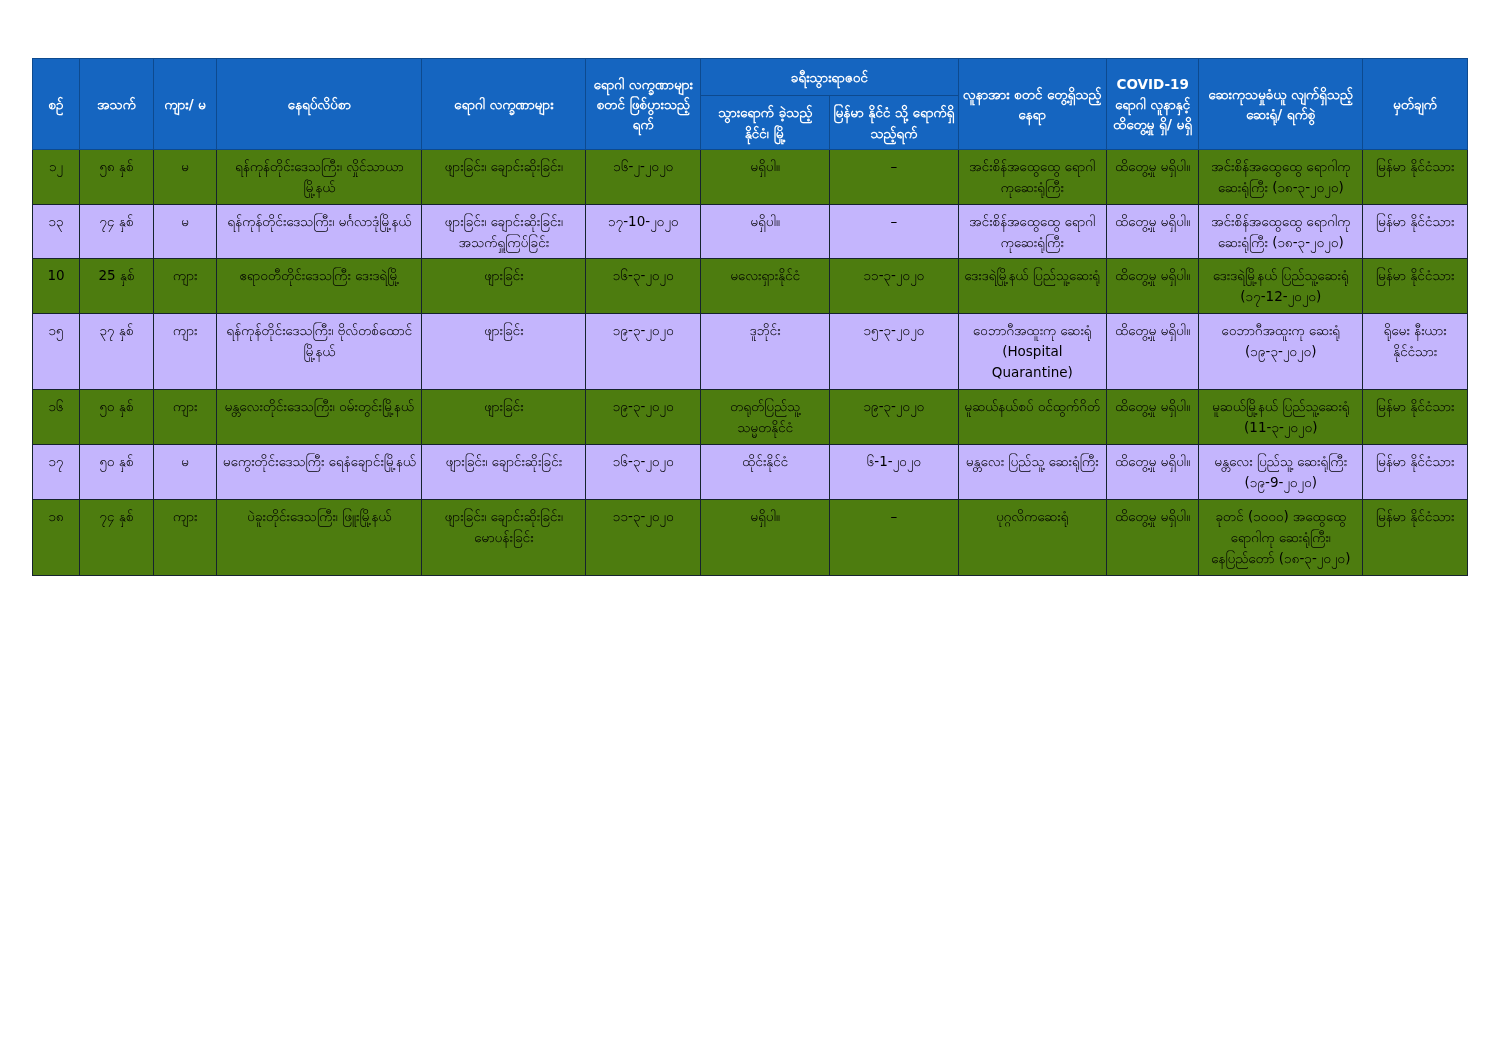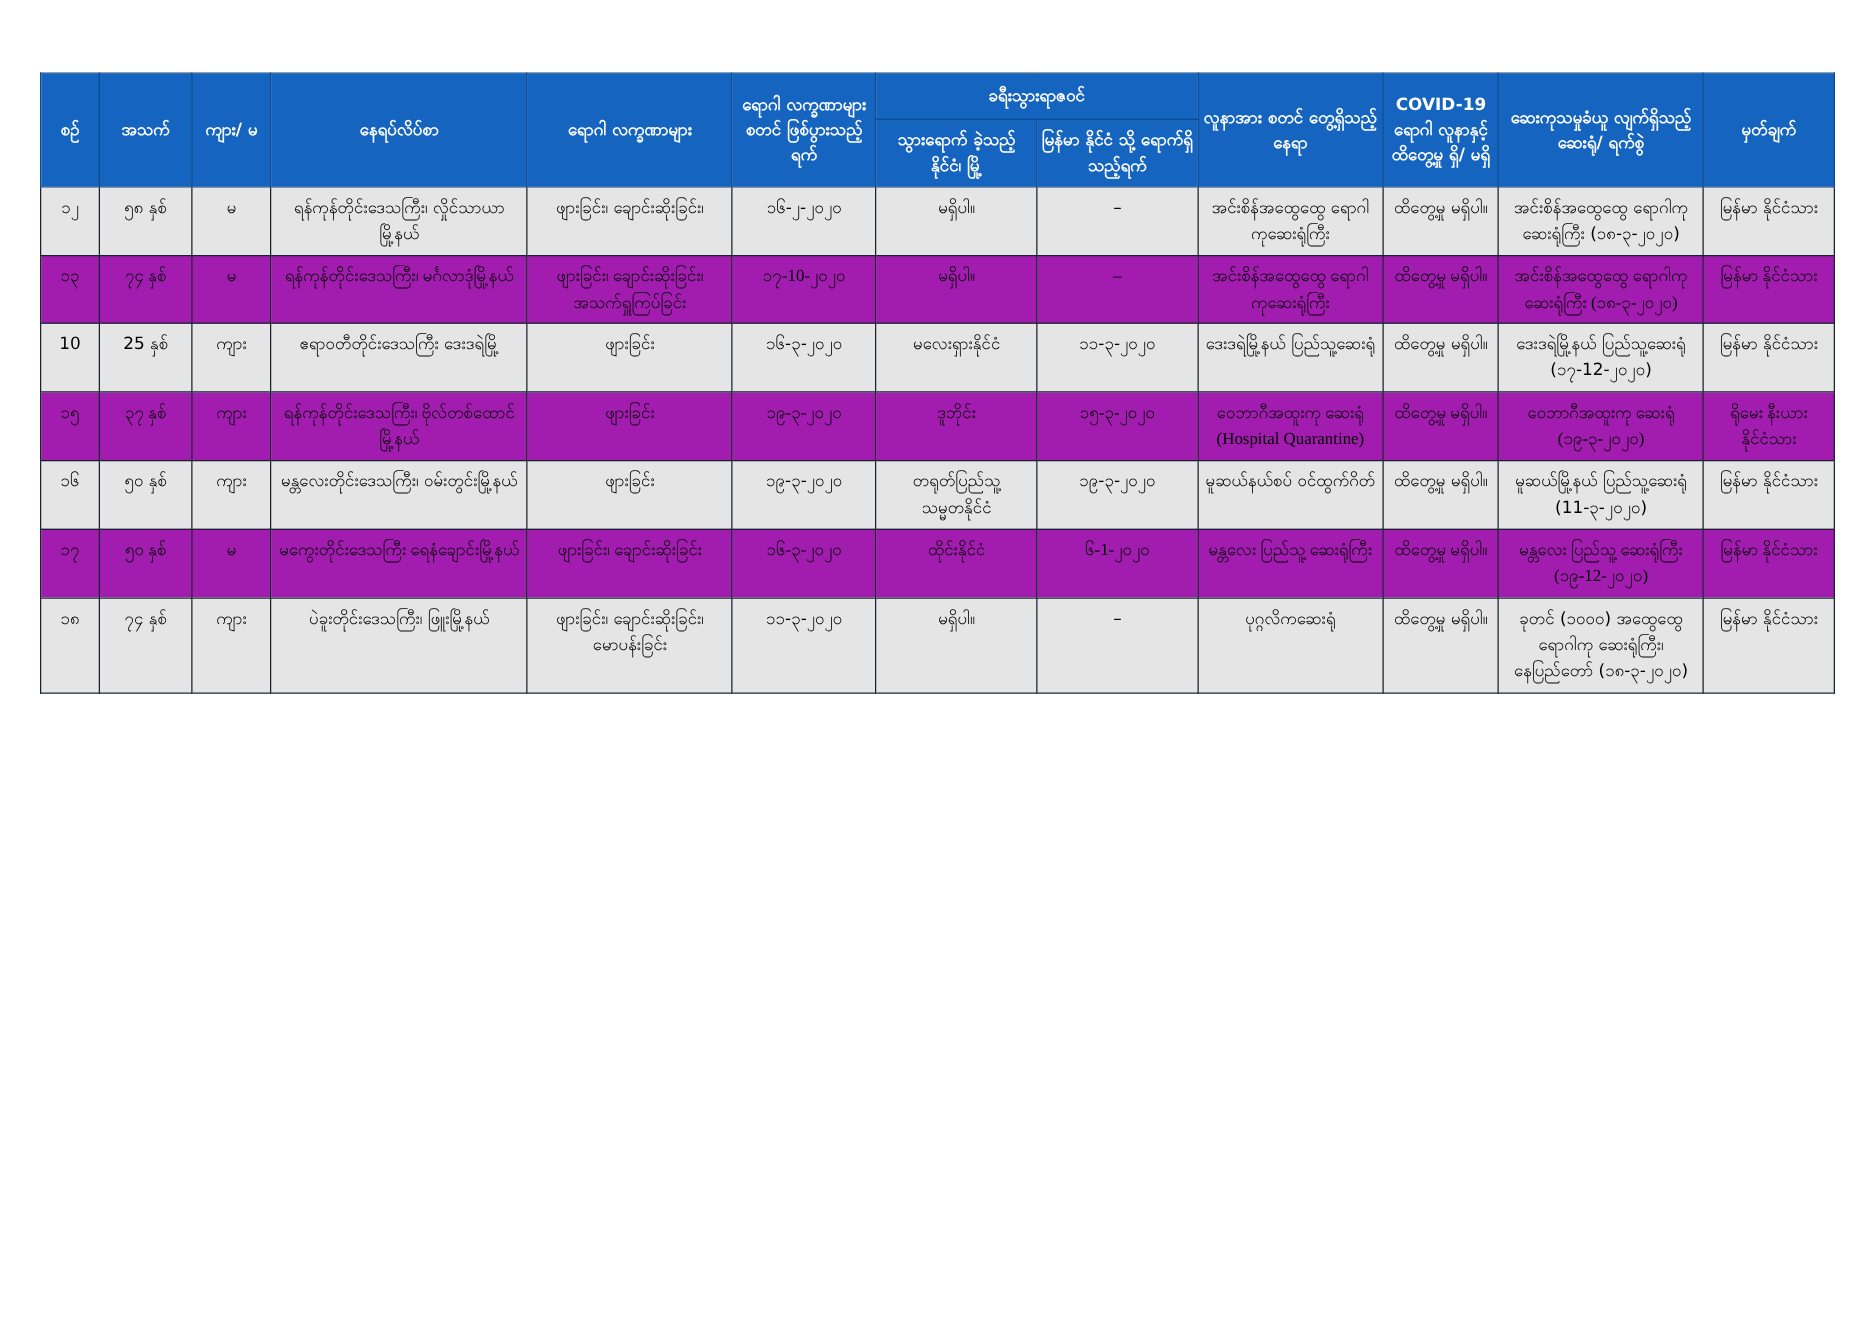--- a/index.html
+++ b/index.html
@@ -43,25 +43,24 @@
     vertical-align: middle;
     padding: 8px 3px;
     line-height: 1.5;
     font-size: 13.5px;
     border: 1px solid #0d4a8f;
   }
   table.data-table thead th.sub {
     padding: 6px 3px;
   }
   tbody tr.row-shaded td {
-    background: #a21caf;
-    font-family: Liberation Serif, serif;
+    background: #c4b5fd;
   }
   tbody tr.row-plain td {
-    background: #e5e5e5;
+    background: #4d7c0f;
   }
   td.col-left {
     text-align: left;
     padding-left: 8px;
   }
   
   col.c-no      { width: 46px; }
   col.c-age     { width: 72px; }
   col.c-sex     { width: 62px; }
   col.c-addr    { width: 200px; }
@@ -187,21 +186,21 @@
           <td>၁၇</td>
           <td>၅၀ နှစ်</td>
           <td>မ</td>
           <td class="col-left">မကွေးတိုင်းဒေသကြီး ရေနံချောင်းမြို့နယ်</td>
           <td class="col-left">ဖျားခြင်း၊ ချောင်းဆိုးခြင်း</td>
           <td>၁၆-၃-၂၀၂၀</td>
           <td>ထိုင်းနိုင်ငံ</td>
           <td>၆-1-၂၀၂၀</td>
           <td>မန္တလေး ပြည်သူ့ ဆေးရုံကြီး</td>
           <td>ထိတွေ့မှု မရှိပါ။</td>
-          <td>မန္တလေး ပြည်သူ့ ဆေးရုံကြီး (၁၉-12-၂၀၂၀)</td>
+          <td>မန္တလေး ပြည်သူ့ ဆေးရုံကြီး (၁၉-9-၂၀၂၀)</td>
           <td>မြန်မာ နိုင်ငံသား</td>
         </tr>
         <tr class="row-plain">
           <td>၁၈</td>
           <td>၇၄ နှစ်</td>
           <td>ကျား</td>
           <td class="col-left">ပဲခူးတိုင်းဒေသကြီး၊ ဖြူးမြို့နယ်</td>
           <td class="col-left">ဖျားခြင်း၊ ချောင်းဆိုးခြင်း၊ မောပန်းခြင်း</td>
           <td>၁၁-၃-၂၀၂၀</td>
           <td>မရှိပါ။</td>

